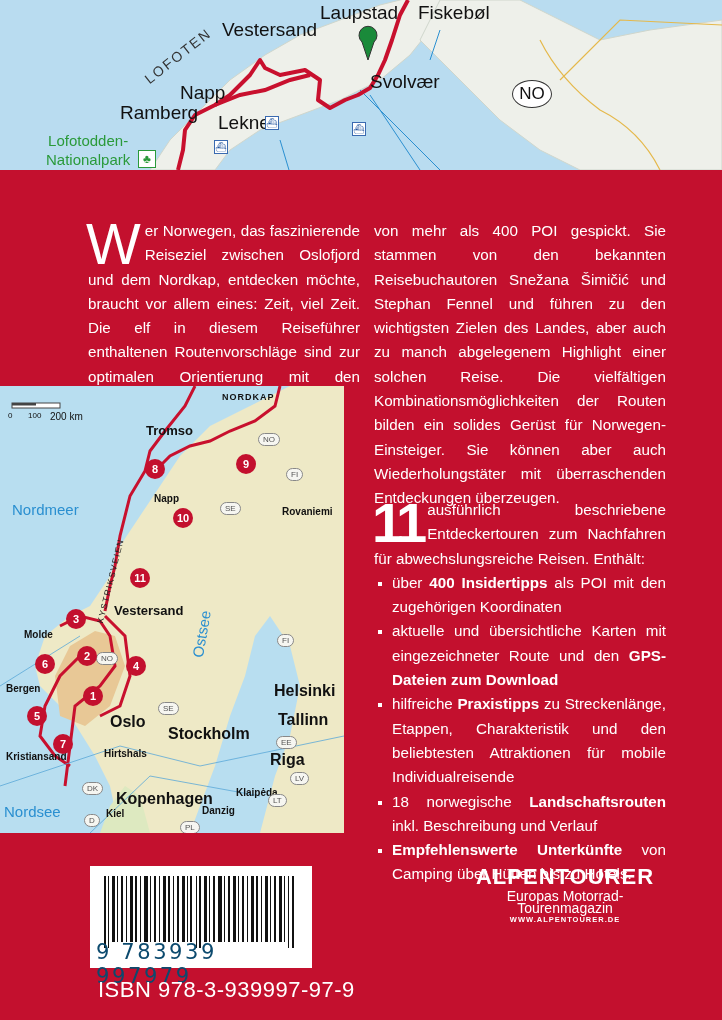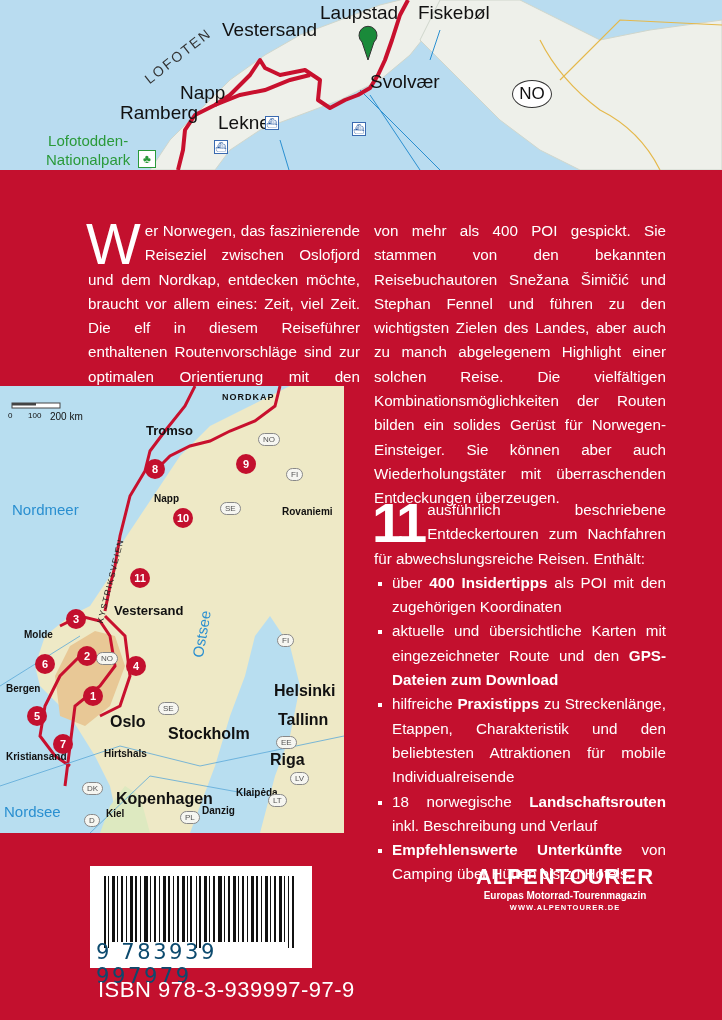--- a/index.html
+++ b/index.html
@@ -110,21 +110,21 @@
   <div class="cc" style="left:286px;top:82px;">FI</div>
   <div class="cc" style="left:220px;top:116px;">SE</div>
   <div class="cc" style="left:96px;top:266px;">NO</div>
   <div class="cc" style="left:277px;top:248px;">FI</div>
   <div class="cc" style="left:158px;top:316px;">SE</div>
   <div class="cc" style="left:276px;top:350px;">EE</div>
   <div class="cc" style="left:290px;top:386px;">LV</div>
   <div class="cc" style="left:268px;top:408px;">LT</div>
   <div class="cc" style="left:82px;top:396px;">DK</div>
   <div class="cc" style="left:84px;top:428px;">D</div>
-  <div class="cc" style="left:180px;top:425px;">PL</div>
+  <div class="cc" style="left:180px;top:435px;">PL</div>
 
   <div class="num" style="left:83px;top:300px;">1</div>
   <div class="num" style="left:77px;top:260px;">2</div>
   <div class="num" style="left:66px;top:223px;">3</div>
   <div class="num" style="left:126px;top:270px;">4</div>
   <div class="num" style="left:27px;top:320px;">5</div>
   <div class="num" style="left:35px;top:268px;">6</div>
   <div class="num" style="left:53px;top:348px;">7</div>
   <div class="num" style="left:145px;top:73px;">8</div>
   <div class="num" style="left:236px;top:68px;">9</div>
@@ -189,15 +189,15 @@
       <rect x="198" y="10" width="1" height="72"></rect>
         <rect x="202" y="10" width="2" height="72"></rect>
     </g>
   </svg>
   <div style="position:absolute;left:6px;top:74px;width:210px;font-size:21px;color:#0c4a6e;letter-spacing:2.6px;font-family:'DejaVu Sans',sans-serif;">9 783939 997979</div>
 </div>
 <div class="isbn">ISBN 978-3-939997-97-9</div>
 
 <div class="credits">
   <div style="font-size:22px;font-weight:bold;letter-spacing:1px;line-height:26px;margin-top:2px;">ALPENTOURER</div>
-  <div style="font-size:10px;font-weight:bold;line-height:12px;">Europas Motorrad-Tourenmagazin</div>
+  <div style="font-size:14px;font-weight:normal;line-height:12px;">Europas Motorrad-Tourenmagazin</div>
   <div style="font-size:7.5px;font-weight:bold;letter-spacing:1px;line-height:12px;">WWW.ALPENTOURER.DE</div>
 </div>
 
 </body></html>

